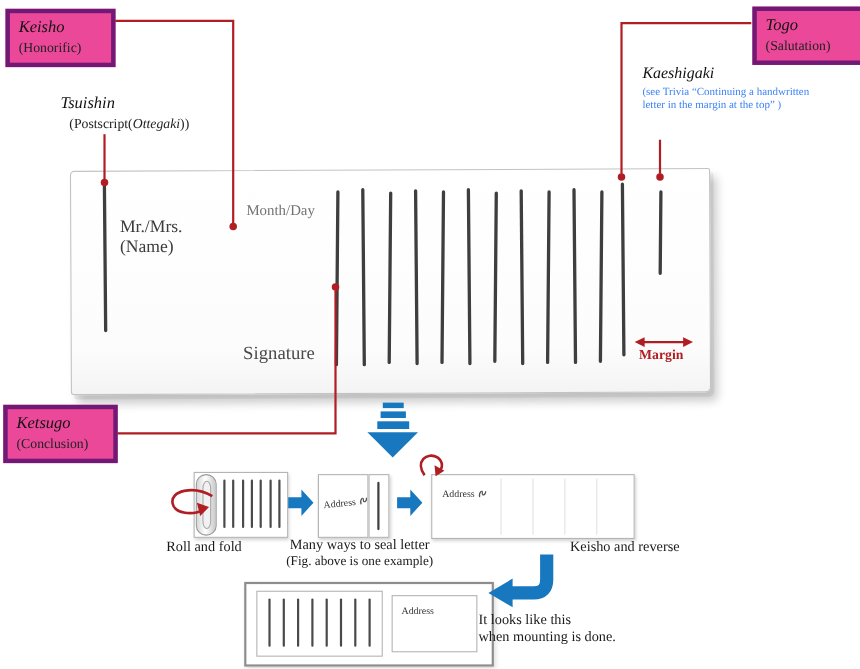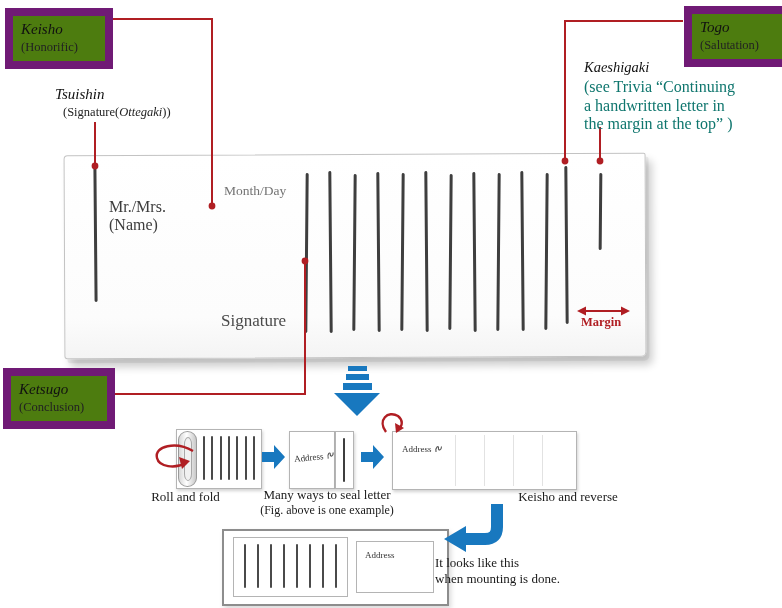--- a/index.html
+++ b/index.html
@@ -3,27 +3,27 @@
 <meta charset="utf-8">
 <style>
   html,body { margin:0; padding:0; background:#fff; }
   .stage {
     position:relative; width:782px; height:608px; background:#fff;
     font-family:"Liberation Serif", serif; color:#222; overflow:hidden;
   }
 
   
   .callout-box {
-    position:absolute; background:#4d7c0f; border:8px solid #701a75;
+    position:absolute; background:#ec4899; border:4px solid #701a75;
     padding:5px 8px 7px 8px; z-index:6;
   }
   .callout-title { font-style:italic; font-size:15px; line-height:1.1; color:#111; }
   .callout-sub   { font-size:12.5px; line-height:1.15; margin-top:2px; color:#222; }
   .free-label { position:absolute; z-index:6; }
-  .callout-note { font-size:16px; line-height:1.17; margin-top:2px; color:#0f766e; }
+  .callout-note { font-size:10px; line-height:1.17; margin-top:2px; color:#3b82f6; }
   .ital { font-style:italic; }
 
   
   .paper {
     position:absolute; left:64px; top:154px; width:580px; height:202px;
     background:linear-gradient(180deg,#ffffff 0%,#fcfcfc 80%,#f4f4f4 100%);
     border:1px solid #c3c3c3; border-radius:4px 2px 5px 3px;
     box-shadow:3px 4px 0 rgba(0,0,0,0.06), 6px 8px 9px rgba(0,0,0,0.20);
     transform:rotate(-0.25deg); z-index:1;
   }
@@ -100,21 +100,21 @@
   <div class="ptext" style="left:221px;top:311px;font-size:17px;color:#4a4a4a">Signature</div>
   <div class="ptext margin-label" style="left:581px;top:315px">Margin</div>
 
   <div class="callout-box" style="left:5px;top:8px;width:76px">
     <div class="callout-title">Keisho</div>
     <div class="callout-sub">(Honorific)</div>
   </div>
 
   <div class="free-label" style="left:55px;top:86px">
     <div class="callout-title">Tsuishin</div>
-    <div class="callout-sub" style="margin-left:8px"><span>(Signature(</span><span class="ital">Ottegaki</span><span>))</span></div>
+    <div class="callout-sub" style="margin-left:8px"><span>(Postscript(</span><span class="ital">Ottegaki</span><span>))</span></div>
   </div>
 
   <div class="callout-box" style="left:684px;top:6px;width:78px">
     <div class="callout-title">Togo</div>
     <div class="callout-sub">(Salutation)</div>
   </div>
 
   <div class="free-label" style="left:584px;top:60px;width:154px">
     <div class="callout-title" style="font-size:14.5px">Kaeshigaki</div>
     <div class="callout-note">(see Trivia “Continuing a handwritten letter in the margin at the top” )</div>

